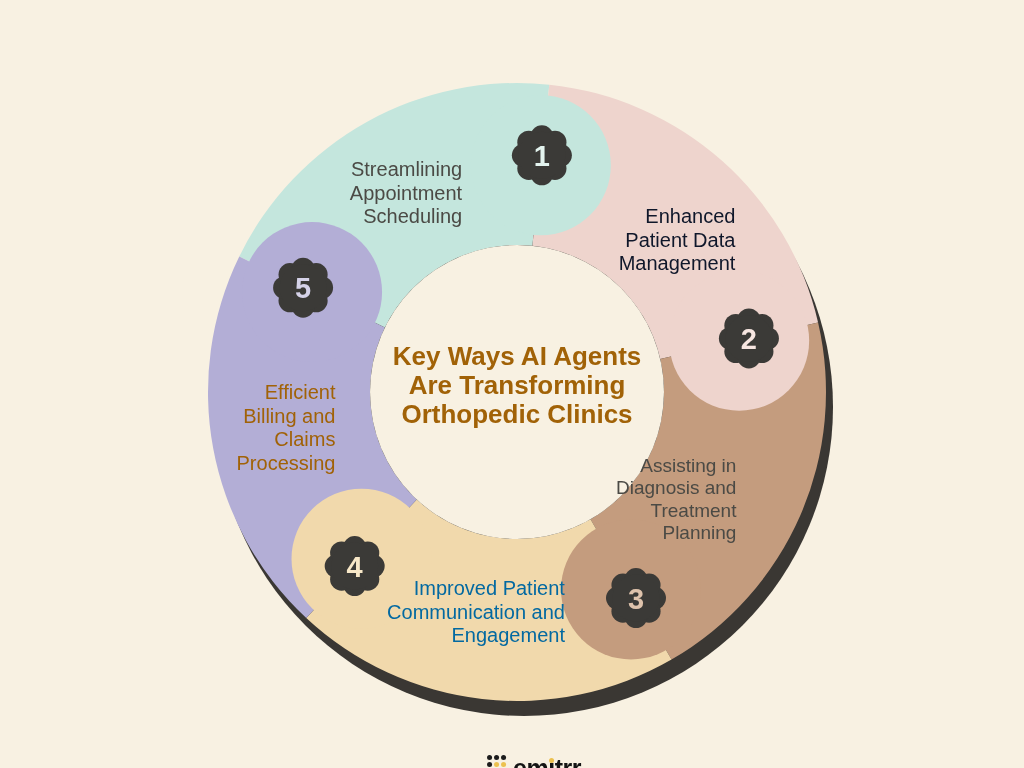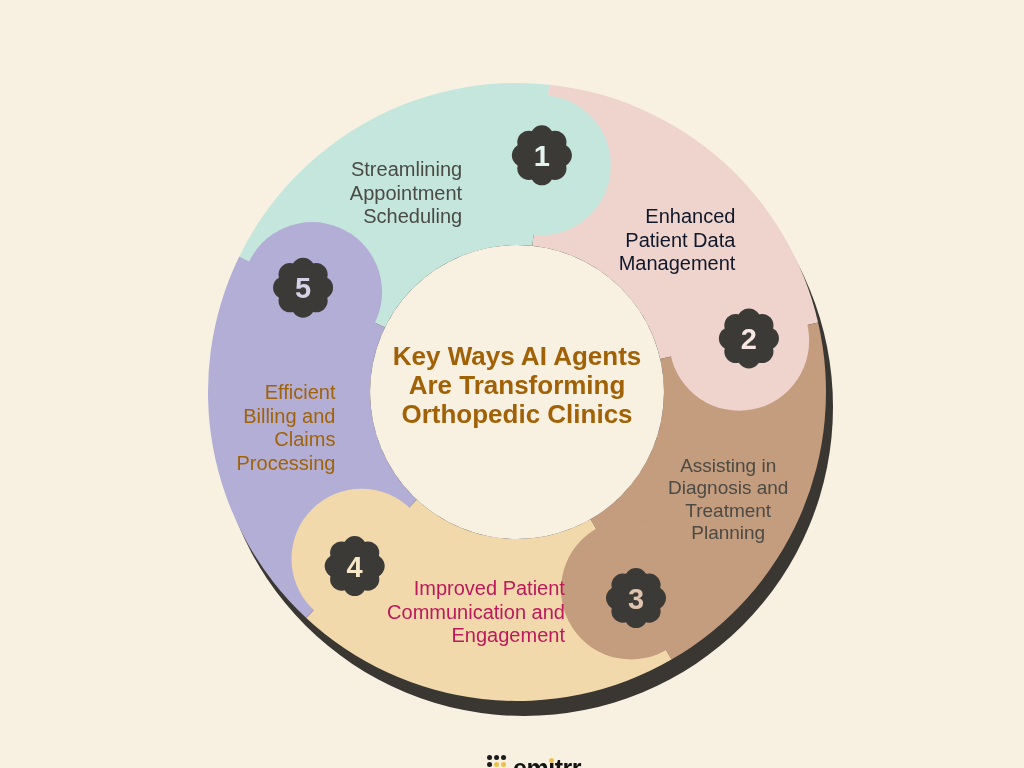--- a/index.html
+++ b/index.html
@@ -15,21 +15,21 @@
     text-align:center;font-weight:bold;font-size:26px;line-height:1.12;
     color:#403d39;white-space:pre-line;width:360px;
   }
   .label{
     position:absolute;white-space:pre-line;color:#4b4a45;
     font-size:20px;line-height:1.18;
   }
   .label.centered{transform:translate(-50%,-50%);text-align:right;}
   #label-1{left:406px;top:193px;}
   #label-2{left:677px;top:240px;}
-  #label-3{left:668px;top:455px;text-align:center;font-size:19px;}
+  #label-3{left:616px;top:455px;text-align:right;font-size:19px;}
   #label-4{left:476px;top:612px;}
   #label-5{left:286px;top:428px;}
 
   .logo{
     position:absolute;left:534px;top:744px;transform:translate(-50%,-50%);
     display:flex;align-items:center;gap:7px;margin-top:24px;
   }
   .logo-mark{display:grid;grid-template-columns:repeat(3,5px);grid-auto-rows:5px;gap:2px;}
   .logo-mark i{display:block;border-radius:50%;}
   .logo-text{
@@ -129,21 +129,21 @@
   <div class="label centered" id="label-1" style="color: rgb(75, 74, 69);">Streamlining
 Appointment
 Scheduling</div>
   <div class="label centered" id="label-2" style="color: #0f172a;">Enhanced
 Patient Data
 Management</div>
   <div class="label" id="label-3" style="color: rgb(75, 74, 69);">Assisting in
 Diagnosis and
 Treatment
 Planning</div>
-  <div class="label centered" id="label-4" style="color: #be185d;">Improved Patient
+  <div class="label centered" id="label-4" style="color: #0369a1;">Improved Patient
 Communication and
 Engagement</div>
   <div class="label centered" id="label-5" style="color: #a16207;">Efficient
 Billing and
 Claims
 Processing</div>
 
   <div class="logo">
     <div class="logo-mark">
       <i class="b" style="background: rgb(28, 28, 28);"></i>

